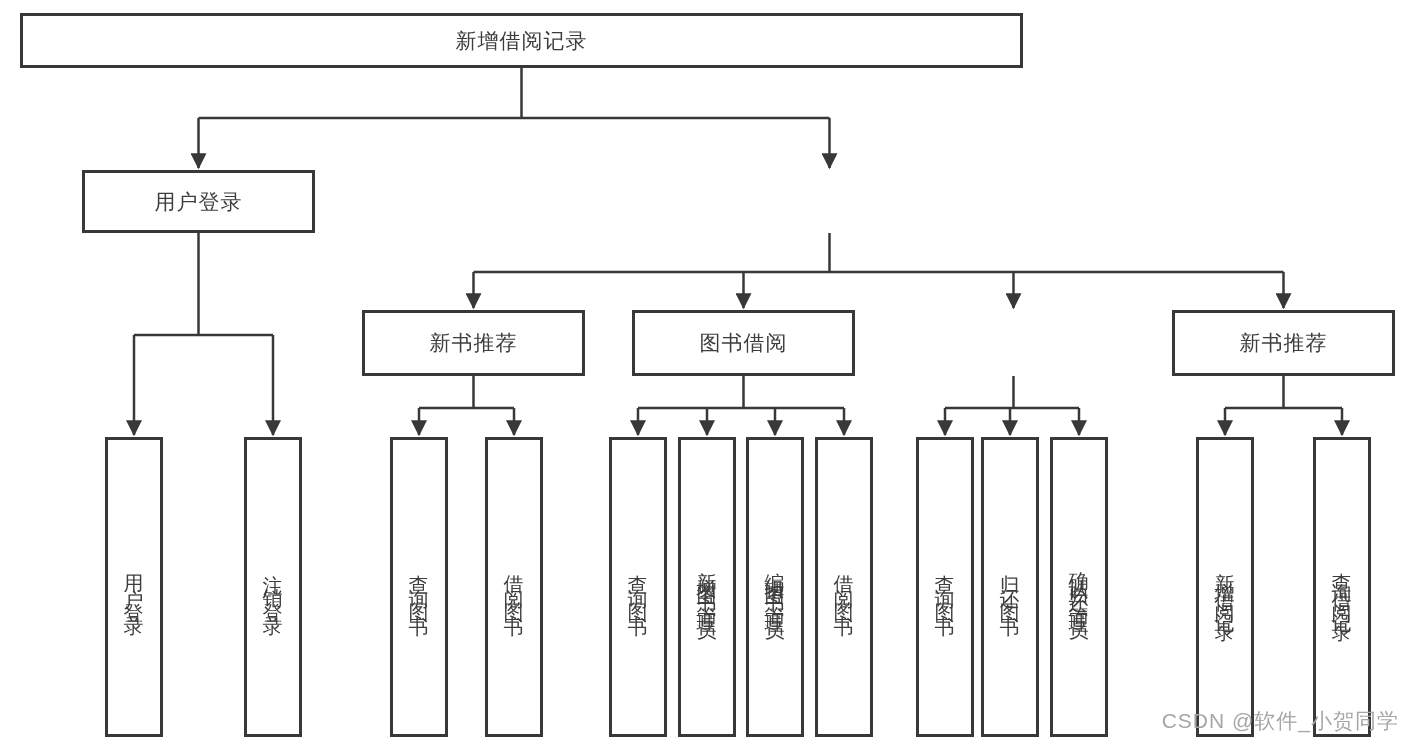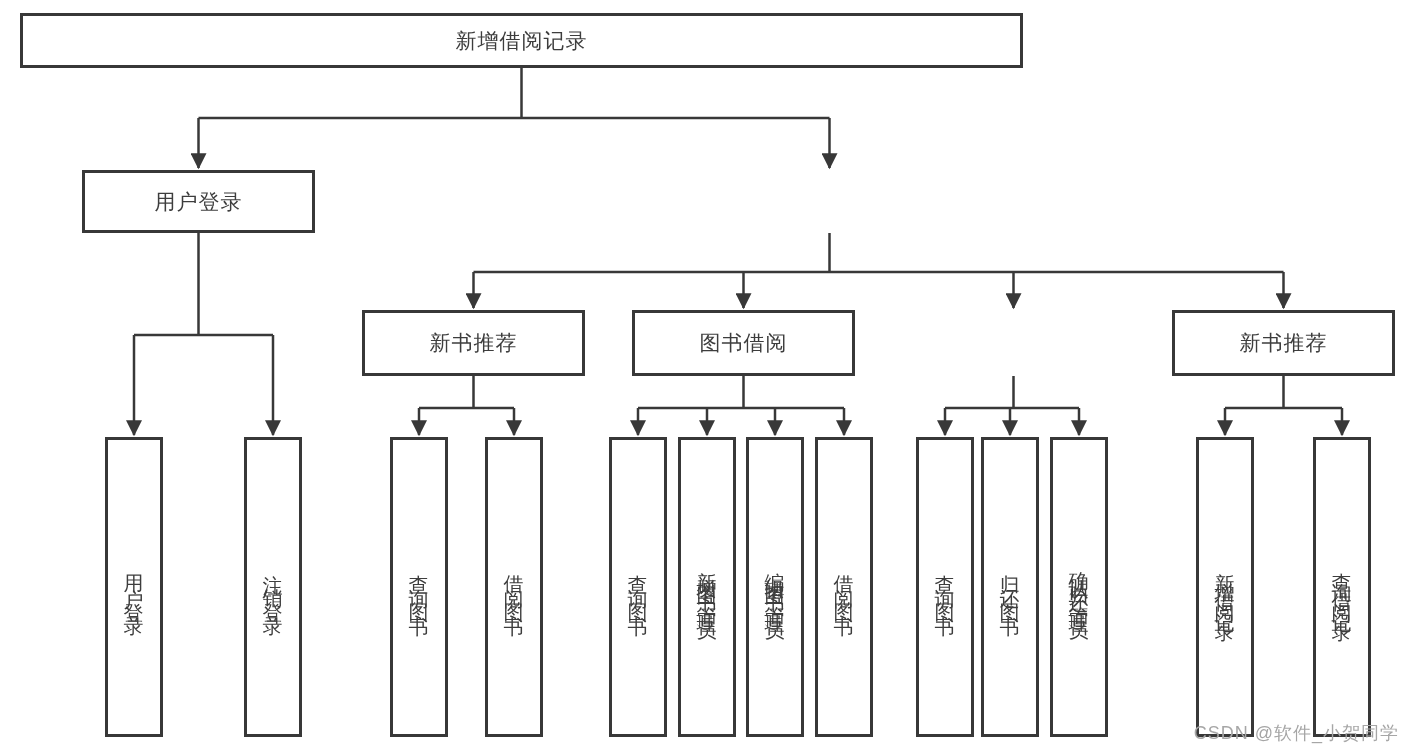--- a/index.html
+++ b/index.html
@@ -44,22 +44,22 @@
     font-size: 20px;
     letter-spacing: 14px;
     line-height: 1;
     white-space: nowrap;
   }
   .leaf.mid   { letter-spacing: 10px; }
   .leaf.tight { letter-spacing: 7px; }
   #watermark {
     position: absolute;
     right: 6px;
-    bottom: 2px;
-    font-size: 18px;
+    bottom: 12px;
+    font-size: 21px;
     color: #a6a6a6;
     letter-spacing: 1px;
     z-index: 3;
     white-space: nowrap;
     margin-left: 7px;
   }
 </style>
 </head>
 <body>
 

